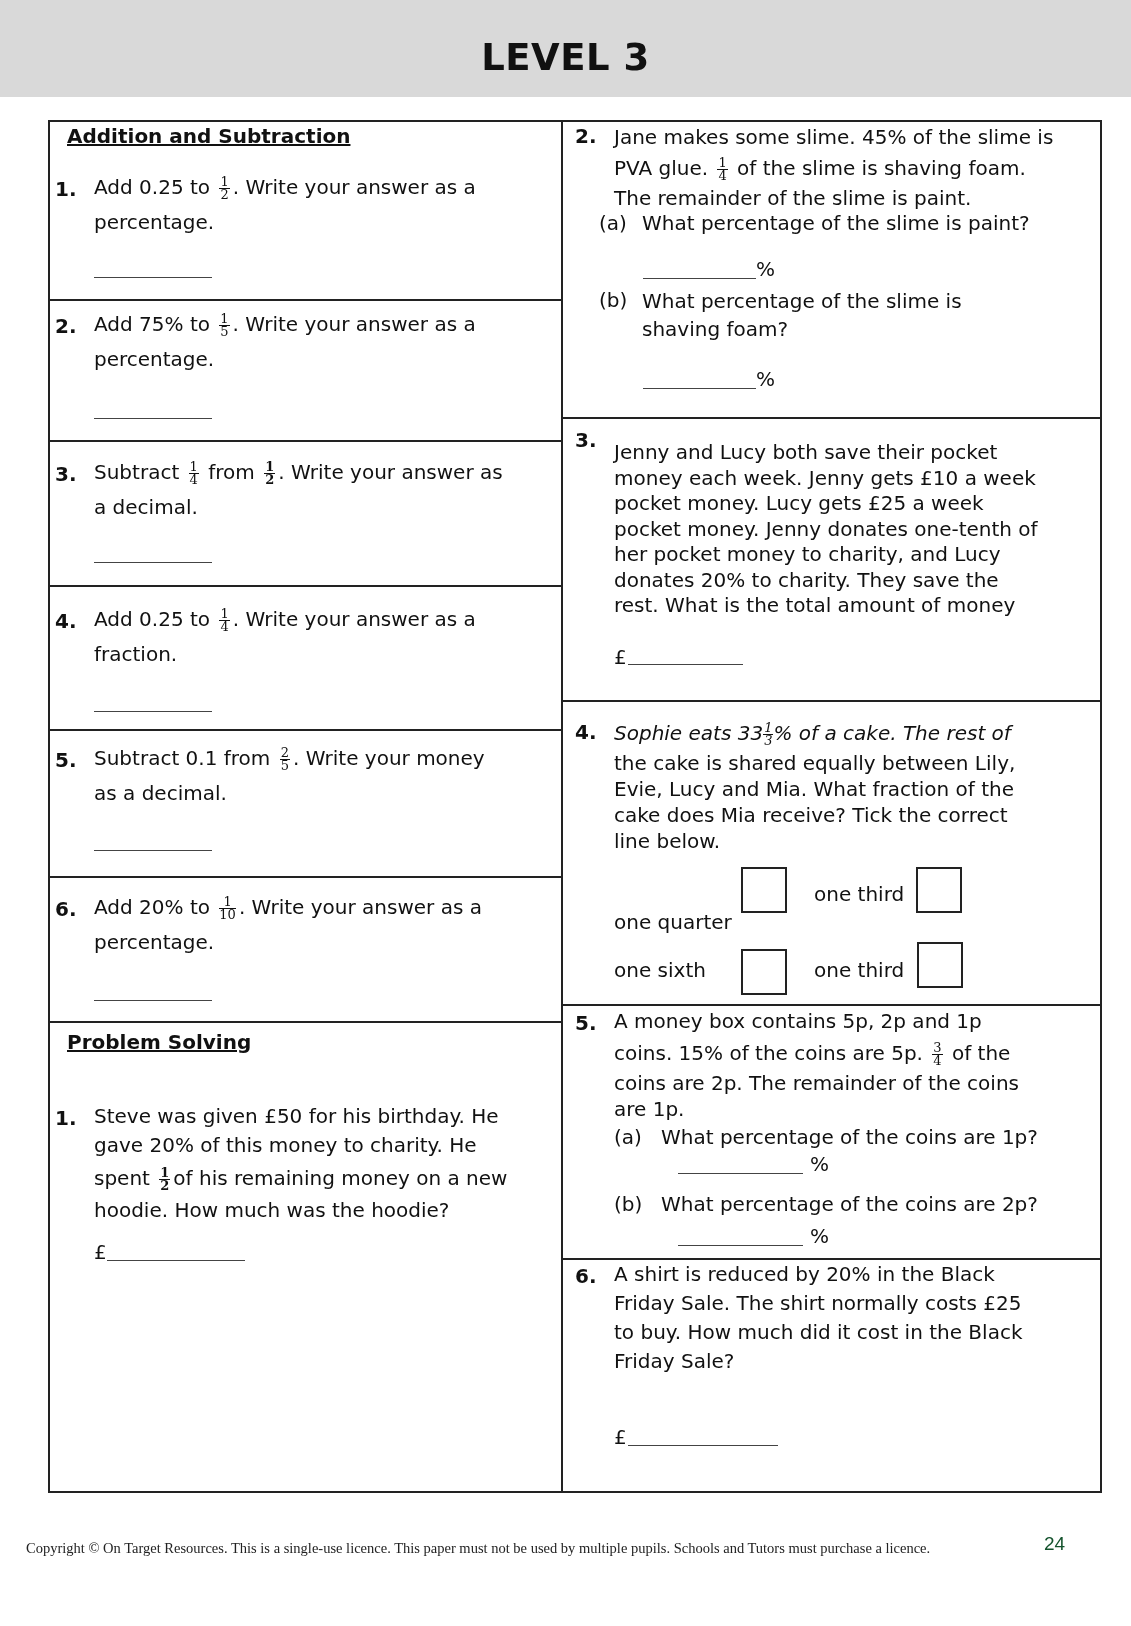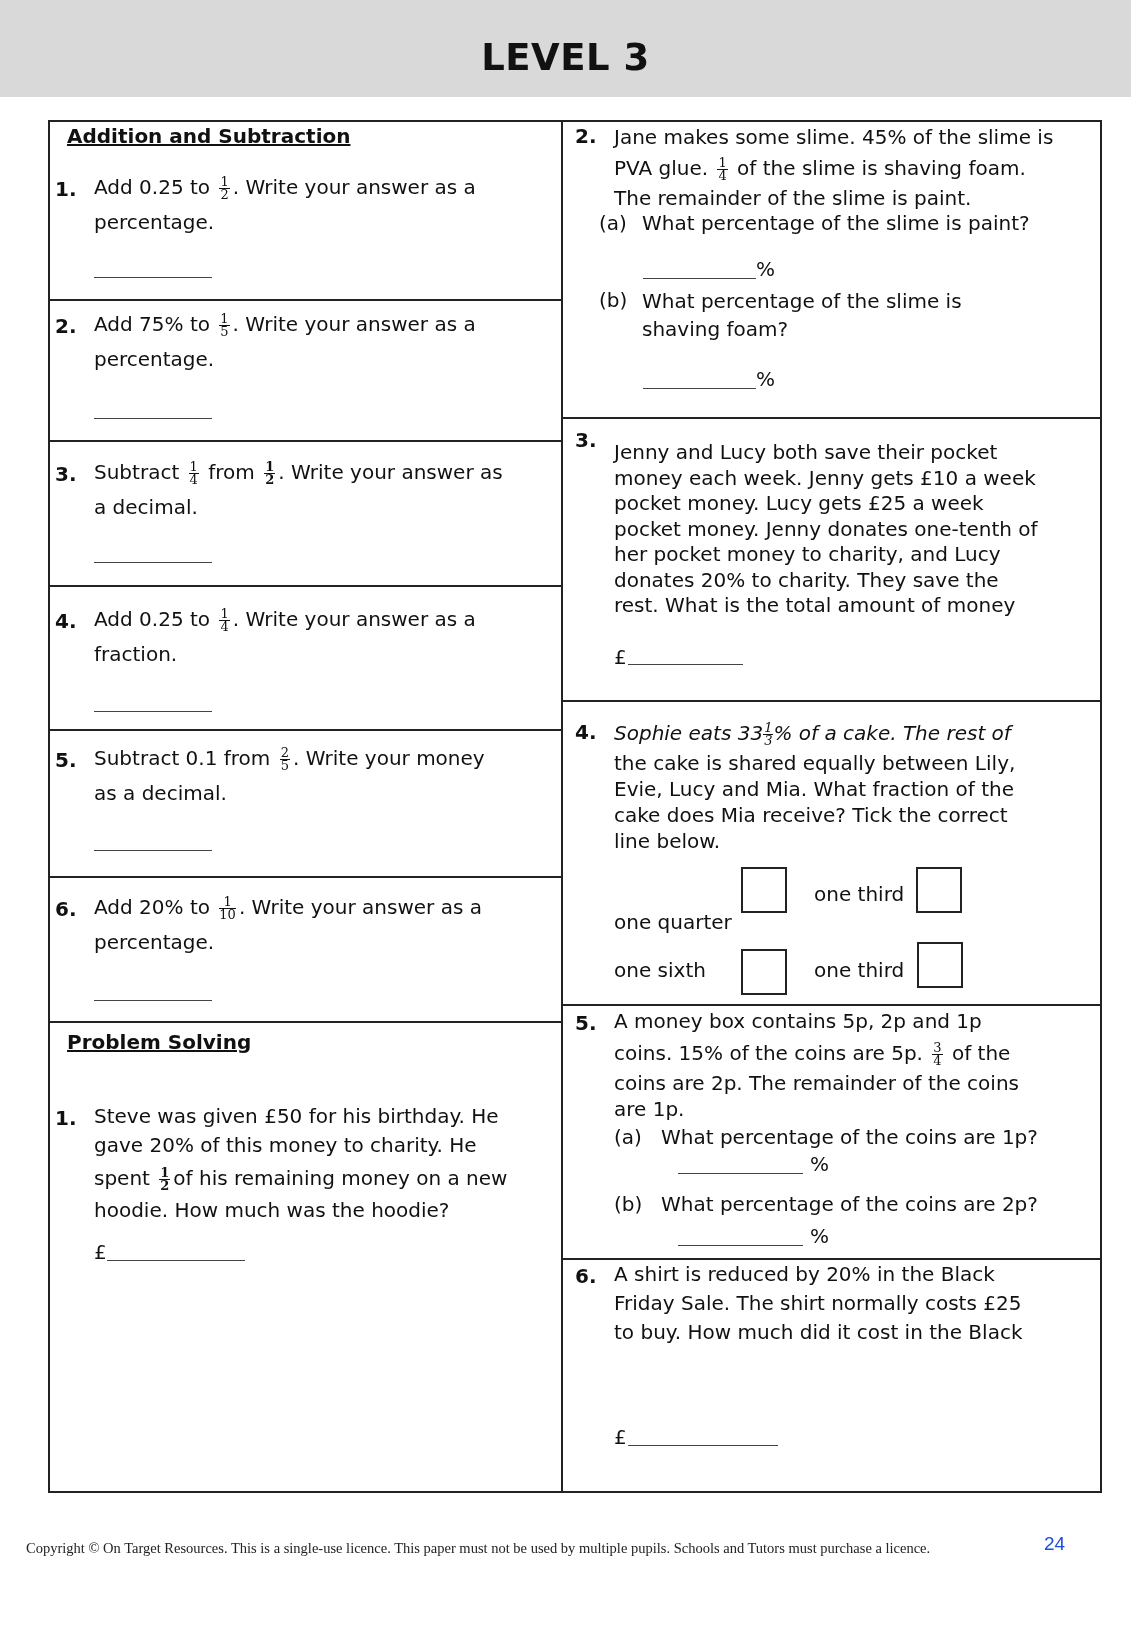--- a/index.html
+++ b/index.html
@@ -40,21 +40,21 @@
   .blank { position: absolute; height: 1px; background: #444; }
   .pct, .pound { position: absolute; font-size: 20px; }
   .tickbox { position: absolute; width: 46px; height: 46px; border: 2px solid #222; background: #fff; }
 
   .footer {
     position: absolute; left: 26px; top: 1540px;
     font-family: "Liberation Serif", serif; font-size: 14.5px; color: #222;
   }
   .page-num {
     position: absolute; left: 1044px; top: 1533px;
-    font-family: "Liberation Sans", sans-serif; font-size: 19px; color: #1d4ed8;
+    font-family: "Liberation Sans", sans-serif; font-size: 19px; color: #14532d;
   }
 </style>
 </head>
 <body>
 
 <div class="header-band"></div>
 <div class="page-title">LEVEL 3</div>
 
 <div class="sheet">
   <div class="col-divider"></div>
@@ -194,19 +194,20 @@
   <div class="txt" style="left:611px; top:1067px;">What percentage of the coins are 2p?</div>
   <div class="blank" style="left:628px; top:1123px; width:125px;"></div>
   <div class="pct" style="left:760px; top:1102px;">%</div>
   <div class="hline r" style="top:1136px;"></div>
 
   <div class="num" style="left:525px; top:1142px;">6.</div>
   <div class="txt tight" style="left:564px; top:1138px; line-height:29px;">
     <div>A shirt is reduced by 20% in the Black</div>
     <div>Friday Sale. The shirt normally costs £25</div>
     <div>to buy.  How much did it cost in the Black</div>
+    <div>Friday Sale?</div>
   </div>
   <div class="pound" style="left:564px; top:1303px;">£</div>
   <div class="blank" style="left:578px; top:1323px; width:150px;"></div>
 </div>
 
 <div class="footer">Copyright © On Target Resources.  This is a single-use licence. This paper must not be used by multiple pupils.  Schools and Tutors must purchase a licence.</div>
 <div class="page-num">24</div>
 
 </body></html>

